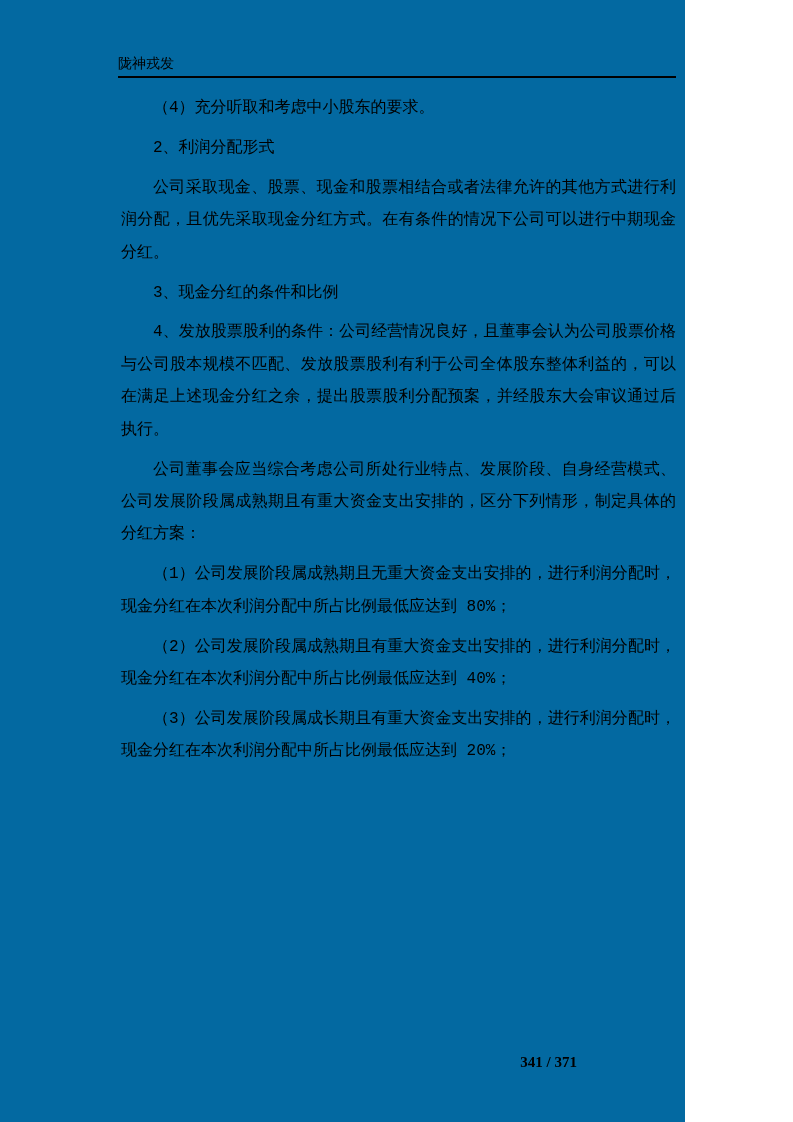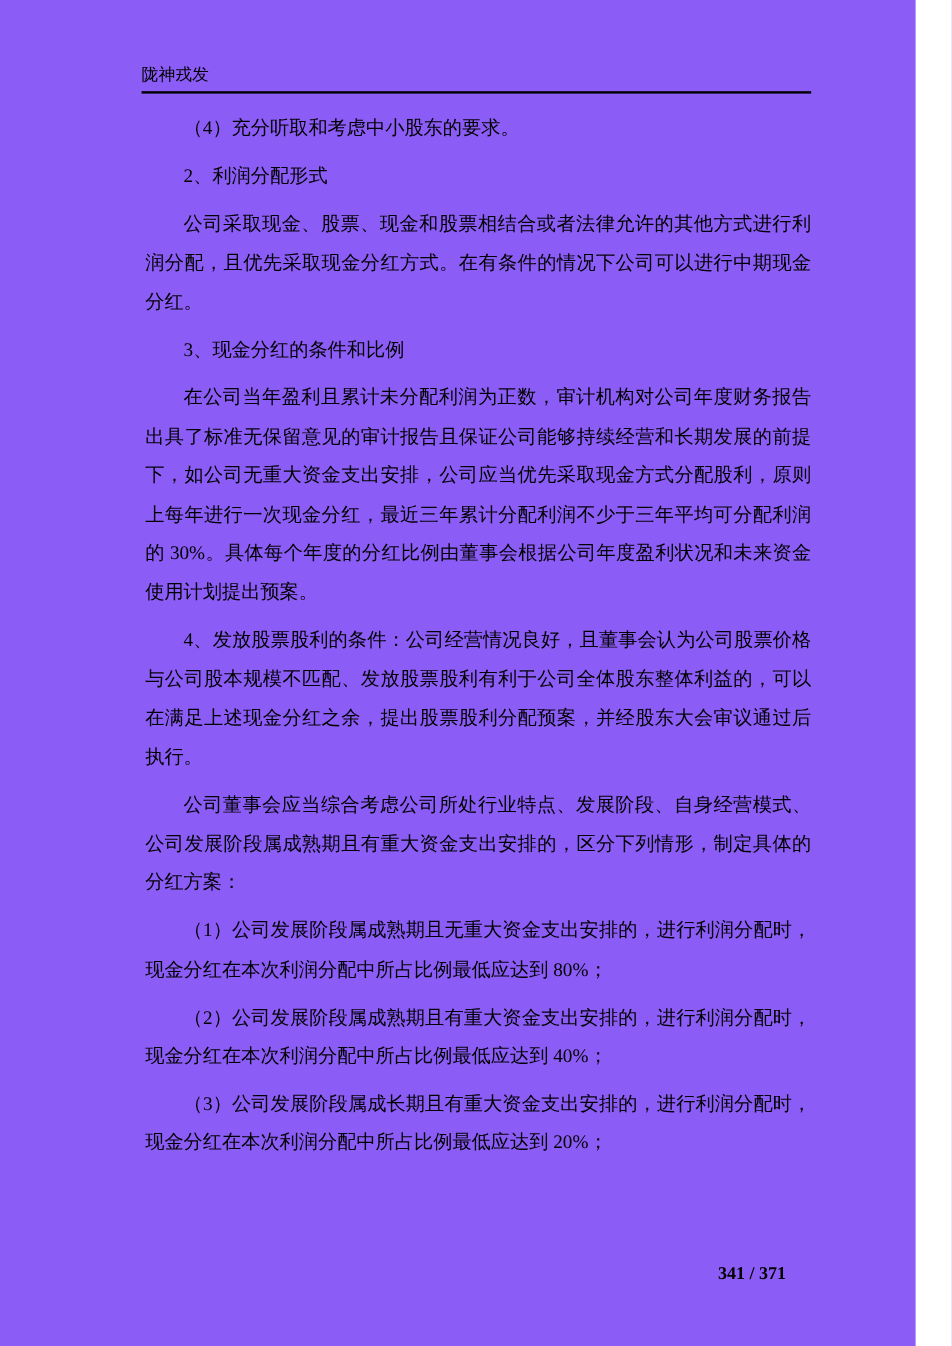--- a/index.html
+++ b/index.html
@@ -2,23 +2,23 @@
 <html><head>
 <meta charset="utf-8">
 <style>
   html, body {
     margin: 0;
     padding: 0;
     background: #ffffff;
   }
   .page {
     position: relative;
-    width: 763px;
+    width: 685px;
     height: 1122px;
-    background: #8b5cf6;
+    background: #0369a1;
     color: #000000;
     font-family: "Liberation Serif", "DejaVu Serif", serif;
     overflow: hidden;
   }
   .page-header {
     position: absolute;
     top: 55px;
     left: 118px;
     width: 558px;
     display: flex;
@@ -31,20 +31,21 @@
     white-space: nowrap;
   }
   .content {
     position: absolute;
     top: 92px;
     left: 121px;
     width: 555px;
     font-size: 16px;
     line-height: 32.4px;
     text-align: justify;
+    font-family: Liberation Mono, monospace;
   }
   .content p {
     margin: 0 0 7.5px 0;
     text-indent: 2em;
   }
   .page-footer {
     position: absolute;
     top: 1021px;
     right: 108px;
     font-size: 15px;
@@ -60,21 +61,20 @@
 
   <div class="page-header">
     <span>陇神戎发</span>
   </div>
 
   <div class="content">
     <p>（4）充分听取和考虑中小股东的要求。</p>
     <p>2、利润分配形式</p>
     <p>公司采取现金、股票、现金和股票相结合或者法律允许的其他方式进行利润分配，且优先采取现金分红方式。在有条件的情况下公司可以进行中期现金分红。</p>
     <p>3、现金分红的条件和比例</p>
-    <p>在公司当年盈利且累计未分配利润为正数，审计机构对公司年度财务报告出具了标准无保留意见的审计报告且保证公司能够持续经营和长期发展的前提下，如公司无重大资金支出安排，公司应当优先采取现金方式分配股利，原则上每年进行一次现金分红，最近三年累计分配利润不少于三年平均可分配利润的 30%。具体每个年度的分红比例由董事会根据公司年度盈利状况和未来资金使用计划提出预案。</p>
     <p>4、发放股票股利的条件：公司经营情况良好，且董事会认为公司股票价格与公司股本规模不匹配、发放股票股利有利于公司全体股东整体利益的，可以在满足上述现金分红之余，提出股票股利分配预案，并经股东大会审议通过后执行。</p>
     <p>公司董事会应当综合考虑公司所处行业特点、发展阶段、自身经营模式、公司发展阶段属成熟期且有重大资金支出安排的，区分下列情形，制定具体的分红方案：</p>
     <p>（1）公司发展阶段属成熟期且无重大资金支出安排的，进行利润分配时，现金分红在本次利润分配中所占比例最低应达到 80%；</p>
     <p>（2）公司发展阶段属成熟期且有重大资金支出安排的，进行利润分配时，现金分红在本次利润分配中所占比例最低应达到 40%；</p>
     <p>（3）公司发展阶段属成长期且有重大资金支出安排的，进行利润分配时，现金分红在本次利润分配中所占比例最低应达到 20%；</p>
   </div>
 
   <div class="page-footer">
     <span>341 / 371</span>
   </div>

